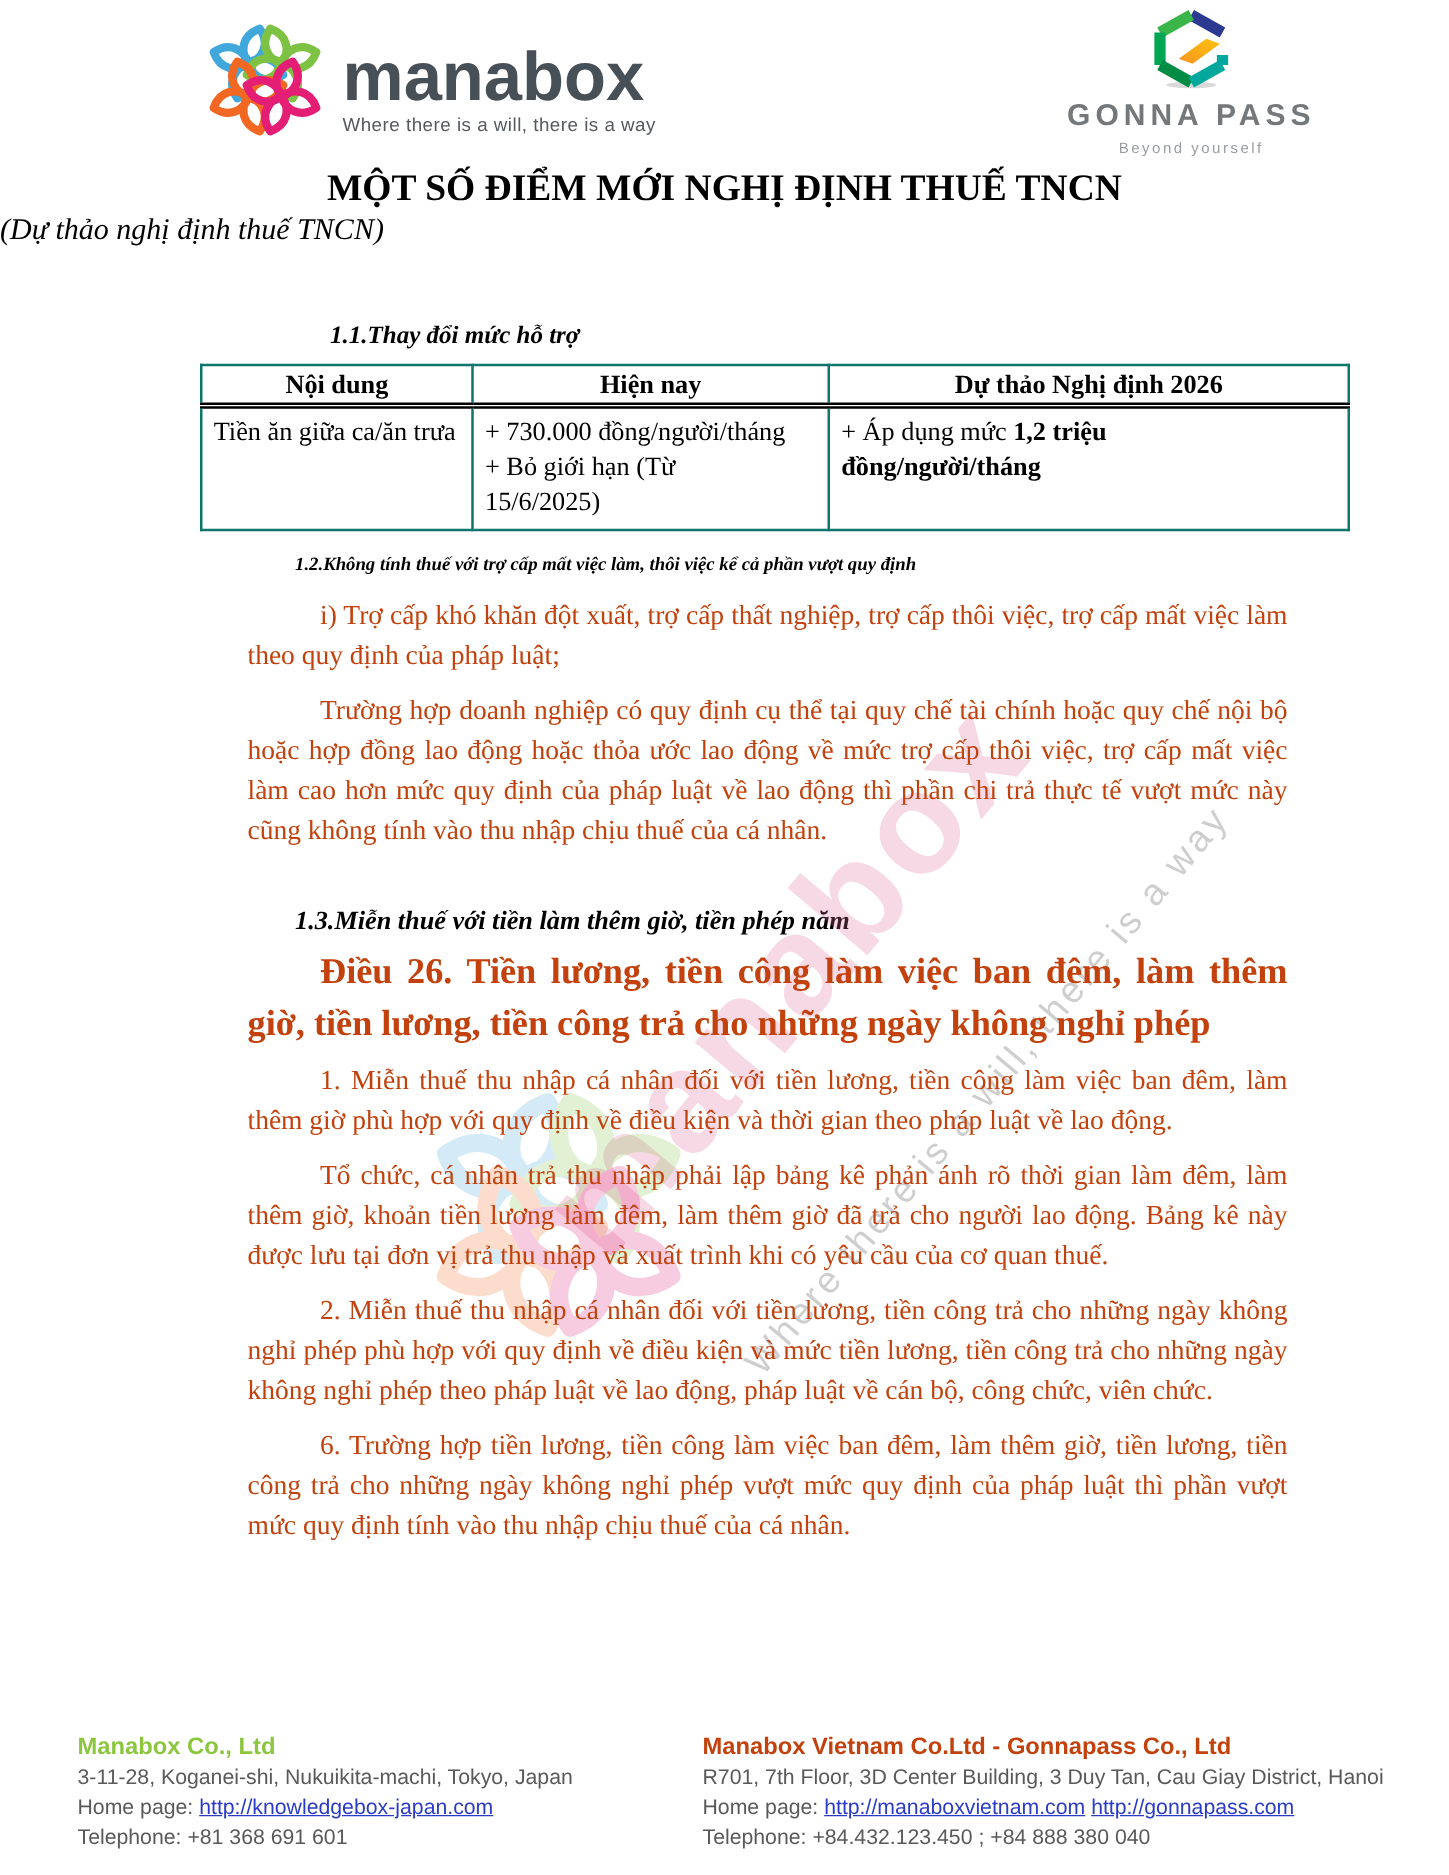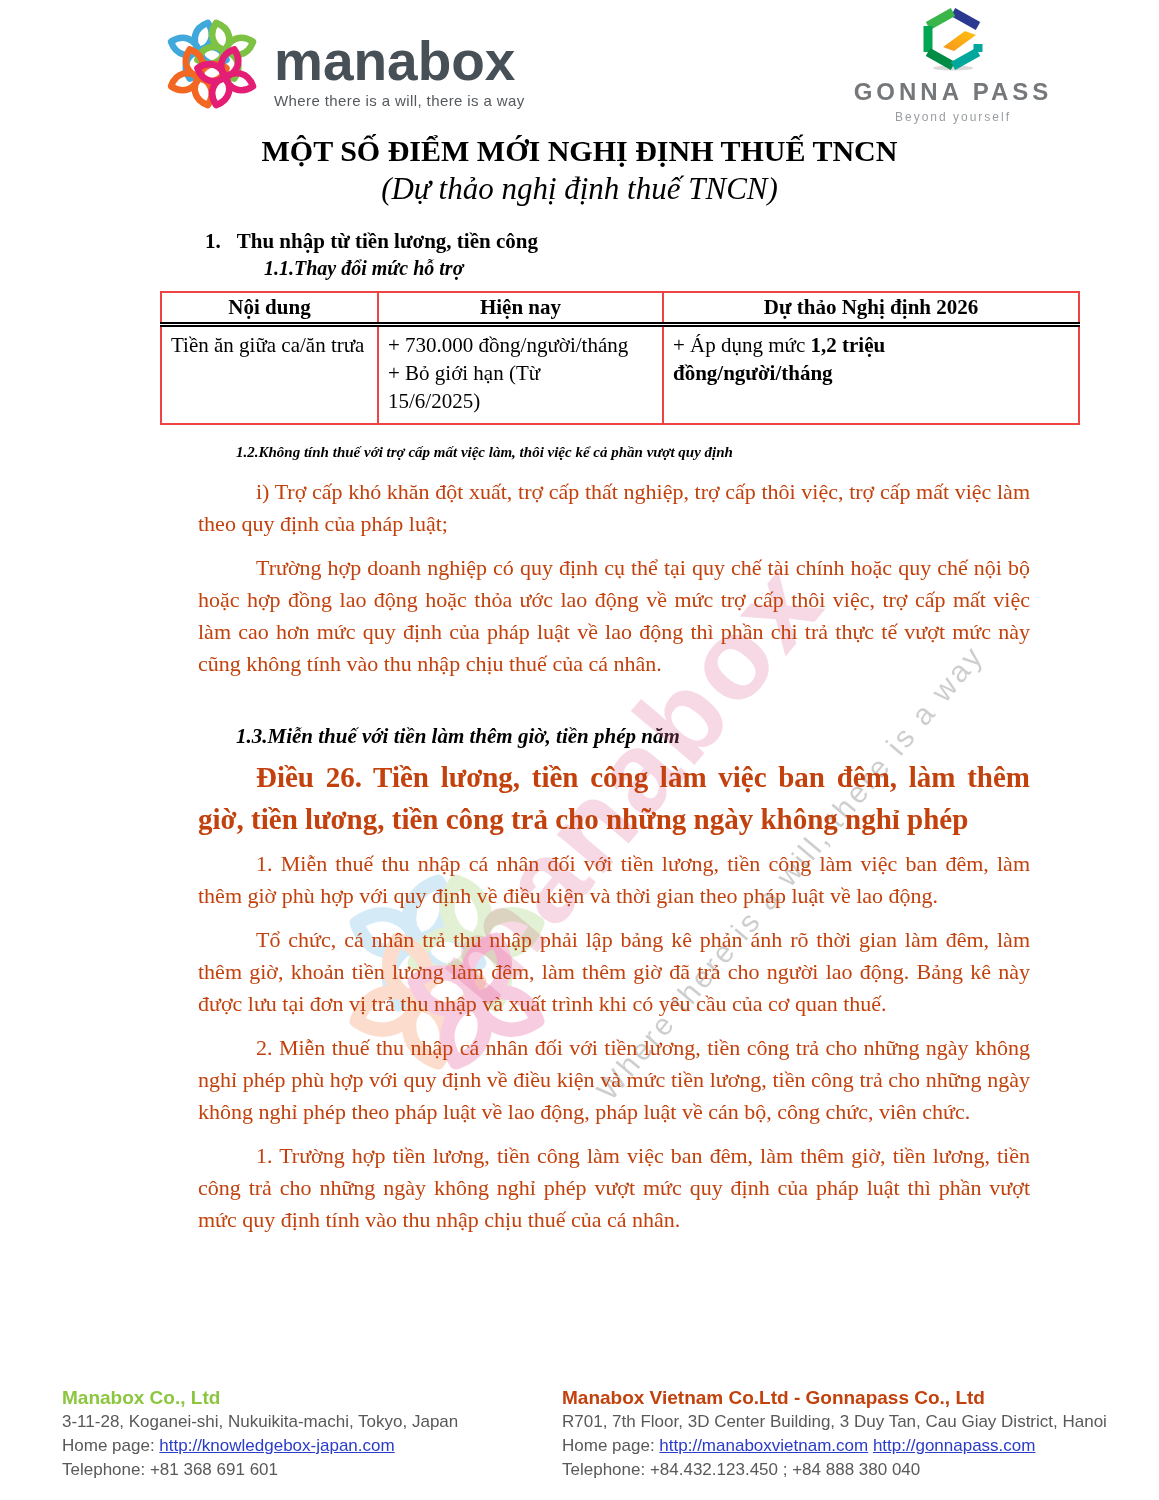--- a/index.html
+++ b/index.html
@@ -17,34 +17,34 @@
 
   .gp-logo { position:absolute; left:848px; top:6px; width:210px; text-align:center;
              font-family:"Liberation Sans","DejaVu Sans",sans-serif; }
   .gp-icon { width:62px; height:66px; display:inline-block; }
   .gp-name { font-size:24px; color:#75787b; letter-spacing:4px; font-weight:bold; margin-top:2px; }
   .gp-tagline { font-size:12px; color:#9a9da0; letter-spacing:2px; margin-top:4px; }
 
   
   .doc-title { position:absolute; top:134px; left:0; width:100%; text-align:center;
                font-size:30px; font-weight:bold; }
-  .doc-subtitle { position:absolute; top:171px; left:0; width:100%; text-align:center;
-                  font-size:31px; font-style:italic; }
+  .doc-subtitle { position:absolute; top:171px; left:0; width:100%; 
+                  font-size:24px; font-style:italic; }
 
   .sec1 { position:absolute; top:229px; left:205px; font-size:21px; font-weight:bold; white-space:nowrap; }
   .sec1 .num { margin-right:16px; }
   .subhead { position:absolute; font-size:20px; font-weight:bold; font-style:italic; white-space:nowrap; }
   #sec11 { top:257px; left:236px;margin-left:28px; }
   #sec12 { top:444px; left:236px; font-size:15px; }
   #sec13 { top:724px; left:236px; font-size:21px; }
 
   
   .tb { position:absolute; top:291px; left:160px; width:918px; border-collapse:collapse;
         font-size:21px; table-layout:fixed; }
-  .tb th, .tb td { border:2px solid #ef4444; }
+  .tb th, .tb td { border:2px solid #0f766e; }
   .tb th { font-weight:bold; text-align:center; padding:2px 4px; border-bottom:5px double #000; }
   .tb td { vertical-align:top; padding:4px 9px 8px 9px; line-height:28px; }
   .col1 { width:217px; } .col2 { width:285px; } .col3 { width:416px; }
 
   
   .scan { position:absolute; left:198px; width:832px; z-index:2; }
   #scan1 { top:476px; }
   #scan2 { top:756px; }
   .scan p { margin:0 0 12px 0; font-size:22px; line-height:32px; text-align:justify;
             text-indent:58px; color:#c2410c; filter:blur(0.3px); }
@@ -129,23 +129,20 @@
       </g>
       <polygon points="20,41 42,25 53,29 31,45" fill="url(#goldgrad)"></polygon>
     </svg>
     <div class="gp-name">GONNA PASS</div>
     <div class="gp-tagline">Beyond yourself</div>
   </div>
 
   <div class="doc-title">MỘT SỐ ĐIỂM MỚI NGHỊ ĐỊNH THUẾ TNCN</div>
   <div class="doc-subtitle">(Dự thảo nghị định thuế TNCN)</div>
 
-  <div class="sec1">
-    <span class="num">1.</span><span>Thu nhập từ tiền lương, tiền công</span>
-  </div>
   <div class="subhead" id="sec11">1.1.Thay đổi mức hỗ trợ</div>
 
   <table class="tb">
     <colgroup>
         <col class="col1">
         <col class="col2">
         <col class="col3">
       </colgroup>
     <thead>
       <tr>
@@ -198,21 +195,21 @@
     <p>Trường hợp doanh nghiệp có quy định cụ thể tại quy chế tài chính hoặc quy chế nội bộ hoặc hợp đồng lao động hoặc thỏa ước lao động về mức trợ cấp thôi việc, trợ cấp mất việc làm cao hơn mức quy định của pháp luật về lao động thì phần chi trả thực tế vượt mức này cũng không tính vào thu nhập chịu thuế của cá nhân.</p>
   </div>
 
   <div class="subhead" id="sec13">1.3.Miễn thuế với tiền làm thêm giờ, tiền phép năm</div>
 
   <div class="scan" id="scan2">
     <p class="b26">Điều 26. Tiền lương, tiền công làm việc ban đêm, làm thêm giờ, tiền lương, tiền công trả cho những ngày không nghỉ phép</p>
     <p>1. Miễn thuế thu nhập cá nhân đối với tiền lương, tiền công làm việc ban đêm, làm thêm giờ phù hợp với quy định về điều kiện và thời gian theo pháp luật về lao động.</p>
     <p>Tổ chức, cá nhân trả thu nhập phải lập bảng kê phản ánh rõ thời gian làm đêm, làm thêm giờ, khoản tiền lương làm đêm, làm thêm giờ đã trả cho người lao động. Bảng kê này được lưu tại đơn vị trả thu nhập và xuất trình khi có yêu cầu của cơ quan thuế.</p>
     <p>2. Miễn thuế thu nhập cá nhân đối với tiền lương, tiền công trả cho những ngày không nghỉ phép phù hợp với quy định về điều kiện và mức tiền lương, tiền công trả cho những ngày không nghỉ phép theo pháp luật về lao động, pháp luật về cán bộ, công chức, viên chức.</p>
-    <p>1. Trường hợp tiền lương, tiền công làm việc ban đêm, làm thêm giờ, tiền lương, tiền công trả cho những ngày không nghỉ phép vượt mức quy định của pháp luật thì phần vượt mức quy định tính vào thu nhập chịu thuế của cá nhân.</p>
+    <p>6. Trường hợp tiền lương, tiền công làm việc ban đêm, làm thêm giờ, tiền lương, tiền công trả cho những ngày không nghỉ phép vượt mức quy định của pháp luật thì phần vượt mức quy định tính vào thu nhập chịu thuế của cá nhân.</p>
   </div>
 
   <div class="footer">
     <div class="f-col" id="f-left">
       <div class="f-company">Manabox Co., Ltd</div>
       <div>3-11-28, Koganei-shi, Nukuikita-machi, Tokyo, Japan</div>
       <div>
         <span class="keep-space">Home page: </span><span class="f-link">http://knowledgebox-japan.com</span>
       </div>
       <div>Telephone: +81 368 691 601</div>

